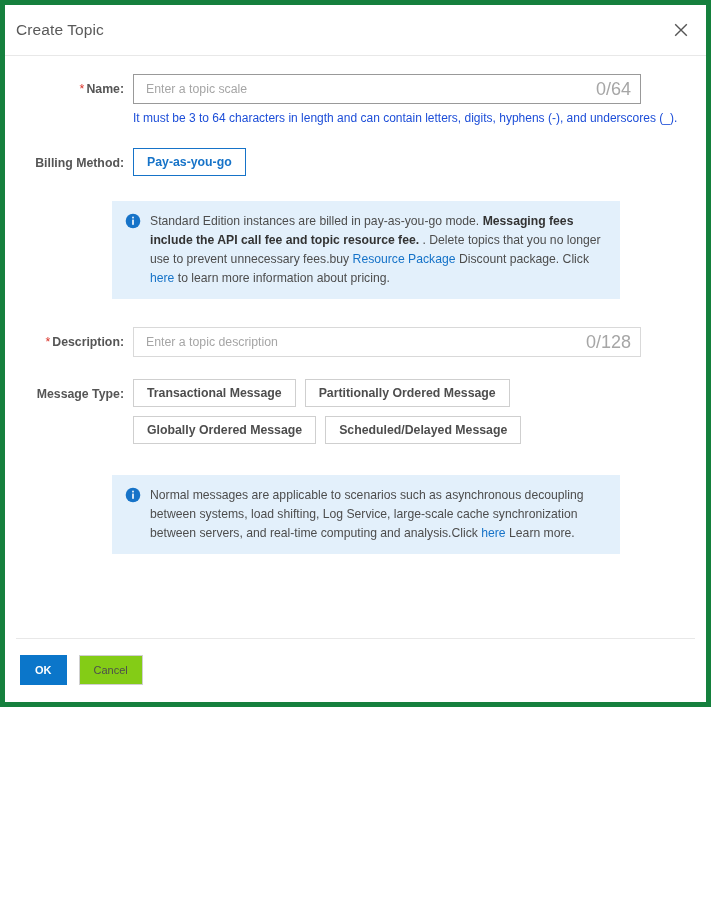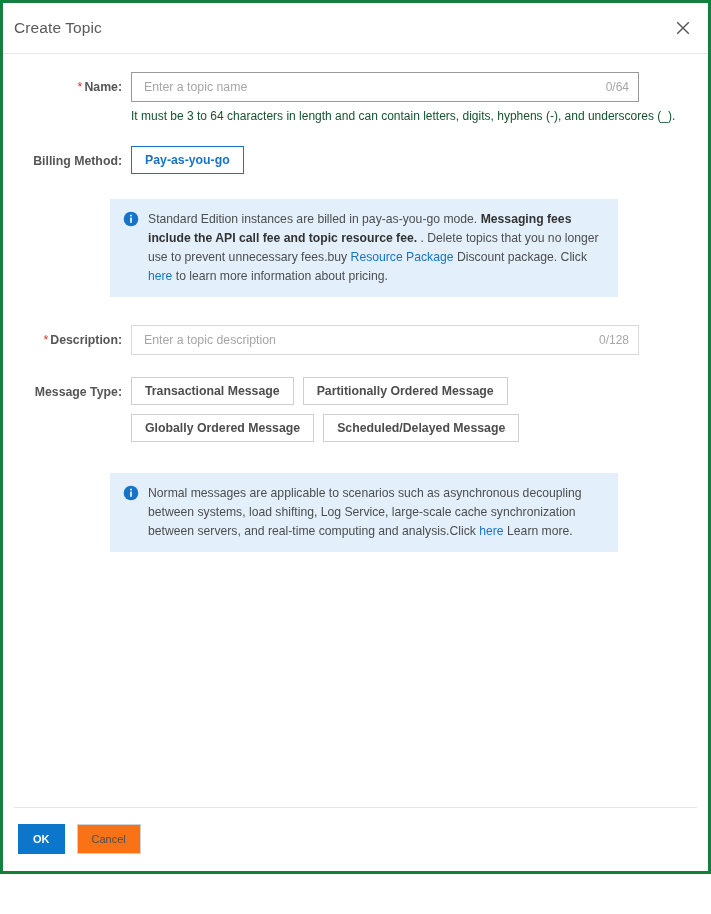--- a/index.html
+++ b/index.html
@@ -12,23 +12,23 @@
     height: 914px;
     font-family: "Liberation Sans", sans-serif;
     color: #333333;
     overflow: hidden;
   }
 
   .dialog {
     position: relative;
     box-sizing: border-box;
     width: 711px;
-    height: 874px;
+    height: 707px;
     background: #ffffff;
-    border: 3px solid #15803d;
+    border: 5px solid #15803d;
     display: flex;
     flex-direction: column;
   }
 
   
   .dialog-header {
     position: relative;
     height: 50px;
     flex: 0 0 50px;
     border-bottom: 1px solid #e8e8e8;
@@ -105,30 +105,30 @@
   .text-input.light  { border: 1px solid #d9d9d9; }
   .text-input .placeholder {
     font-size: 12.3px;
     color: #a6a6a6;
     padding-left: 12px;
     flex: 1 1 auto;
     white-space: nowrap;
     overflow: hidden;
   }
   .text-input .counter {
-    font-size: 12px;
+    font-size: 18px;
     color: #a6a6a6;
     padding-right: 9px;
     white-space: nowrap;
     text-align: right;
   }
 
   .help-text {
     font-size: 12px;
-    color: #14532d;
+    color: #1d4ed8;
     margin-top: 6px;
     line-height: 16px;
   }
 
   
   .choice-group {
     display: flex;
     flex-wrap: wrap;
   }
   .choice-btn {
@@ -214,21 +214,21 @@
     align-items: center;
     justify-content: center;
   }
   .btn-primary {
     background: #0b76ca;
     border: 1px solid #0b76ca;
     color: #ffffff;
     margin-right: 12px;
   }
   .btn-default {
-    background: #f97316;
+    background: #84cc16;
     border: 1px solid #cfcfcf;
     color: #4d4d4d;
     font-weight: normal;
   }
 
   
   .row-name      { margin-top: 18px; }
   .row-billing   { margin-top: 22px; }
   .alert-billing { margin-top: 16px; }
   .row-desc      { margin-top: 28px; }
@@ -253,21 +253,21 @@
   </div>
 
   <div class="dialog-body">
 
     <div class="form-row row-name">
       <div class="form-label">
         <span class="req-star">*</span><span>Name:</span>
       </div>
       <div class="form-field">
         <div class="text-input strong">
-          <span class="placeholder">Enter a topic name</span>
+          <span class="placeholder">Enter a topic scale</span>
           <span class="counter">0/64</span>
         </div>
         <div class="help-text">It must be 3 to 64 characters in length and can contain letters, digits, hyphens (-), and underscores (_).</div>
       </div>
     </div>
 
     <div class="form-row row-billing">
       <div class="form-label">Billing Method:</div>
       <div class="form-field">
         <div class="choice-group">

